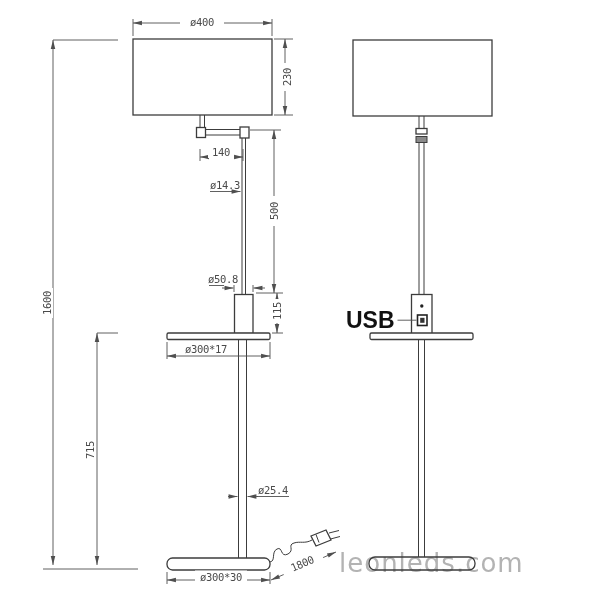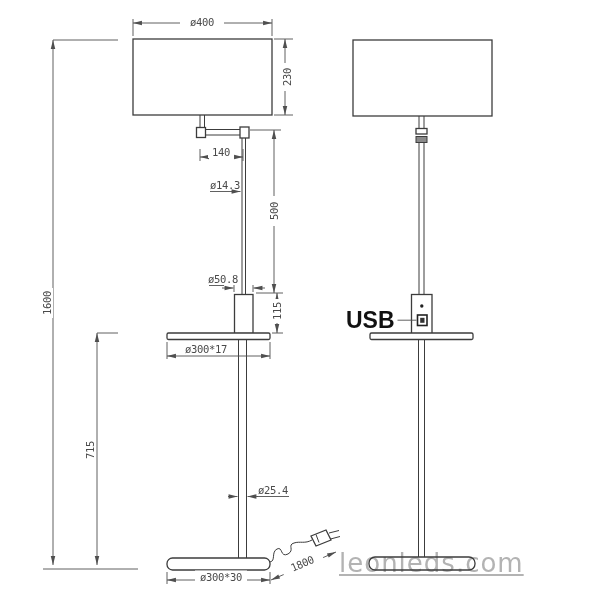--- a/index.html
+++ b/index.html
@@ -1,21 +1,21 @@
 <!DOCTYPE html>
 <html><head>
 <meta charset="utf-8">
 <style>
   html,body{margin:0;padding:0;background:#fff;}
   #canvas{position:relative;width:600px;height:600px;background:#ffffff;overflow:hidden;
           font-family:"DejaVu Sans",sans-serif;}
   #drawing{position:absolute;left:0;top:0;z-index:1;}
   #watermark{position:absolute;left:339px;top:548px;z-index:0;
              font-family:"DejaVu Sans",sans-serif;font-size:26px;font-weight:400;
-             color:#b3b3b3;letter-spacing:1px;white-space:nowrap;text-decoration:underline;}
+             color:#b3b3b3;letter-spacing:1px;white-space:nowrap;}
   .ol{stroke:#3c3c3c;stroke-width:1.3;fill:#ffffff;}
   .olt{stroke:#3c3c3c;stroke-width:1;fill:none;}
   .dl{stroke:#4f4f4f;stroke-width:0.9;fill:none;}
   .bg{fill:#ffffff;stroke:none;}
   .dt{font-family:"DejaVu Sans Mono","Liberation Mono",monospace;font-size:10.5px;
       fill:#4a4a4a;letter-spacing:-0.3px;}
   .usb{font-family:"Liberation Sans","DejaVu Sans",sans-serif;font-size:23px;
        font-weight:bold;fill:#111111;}
 </style>
 </head>

